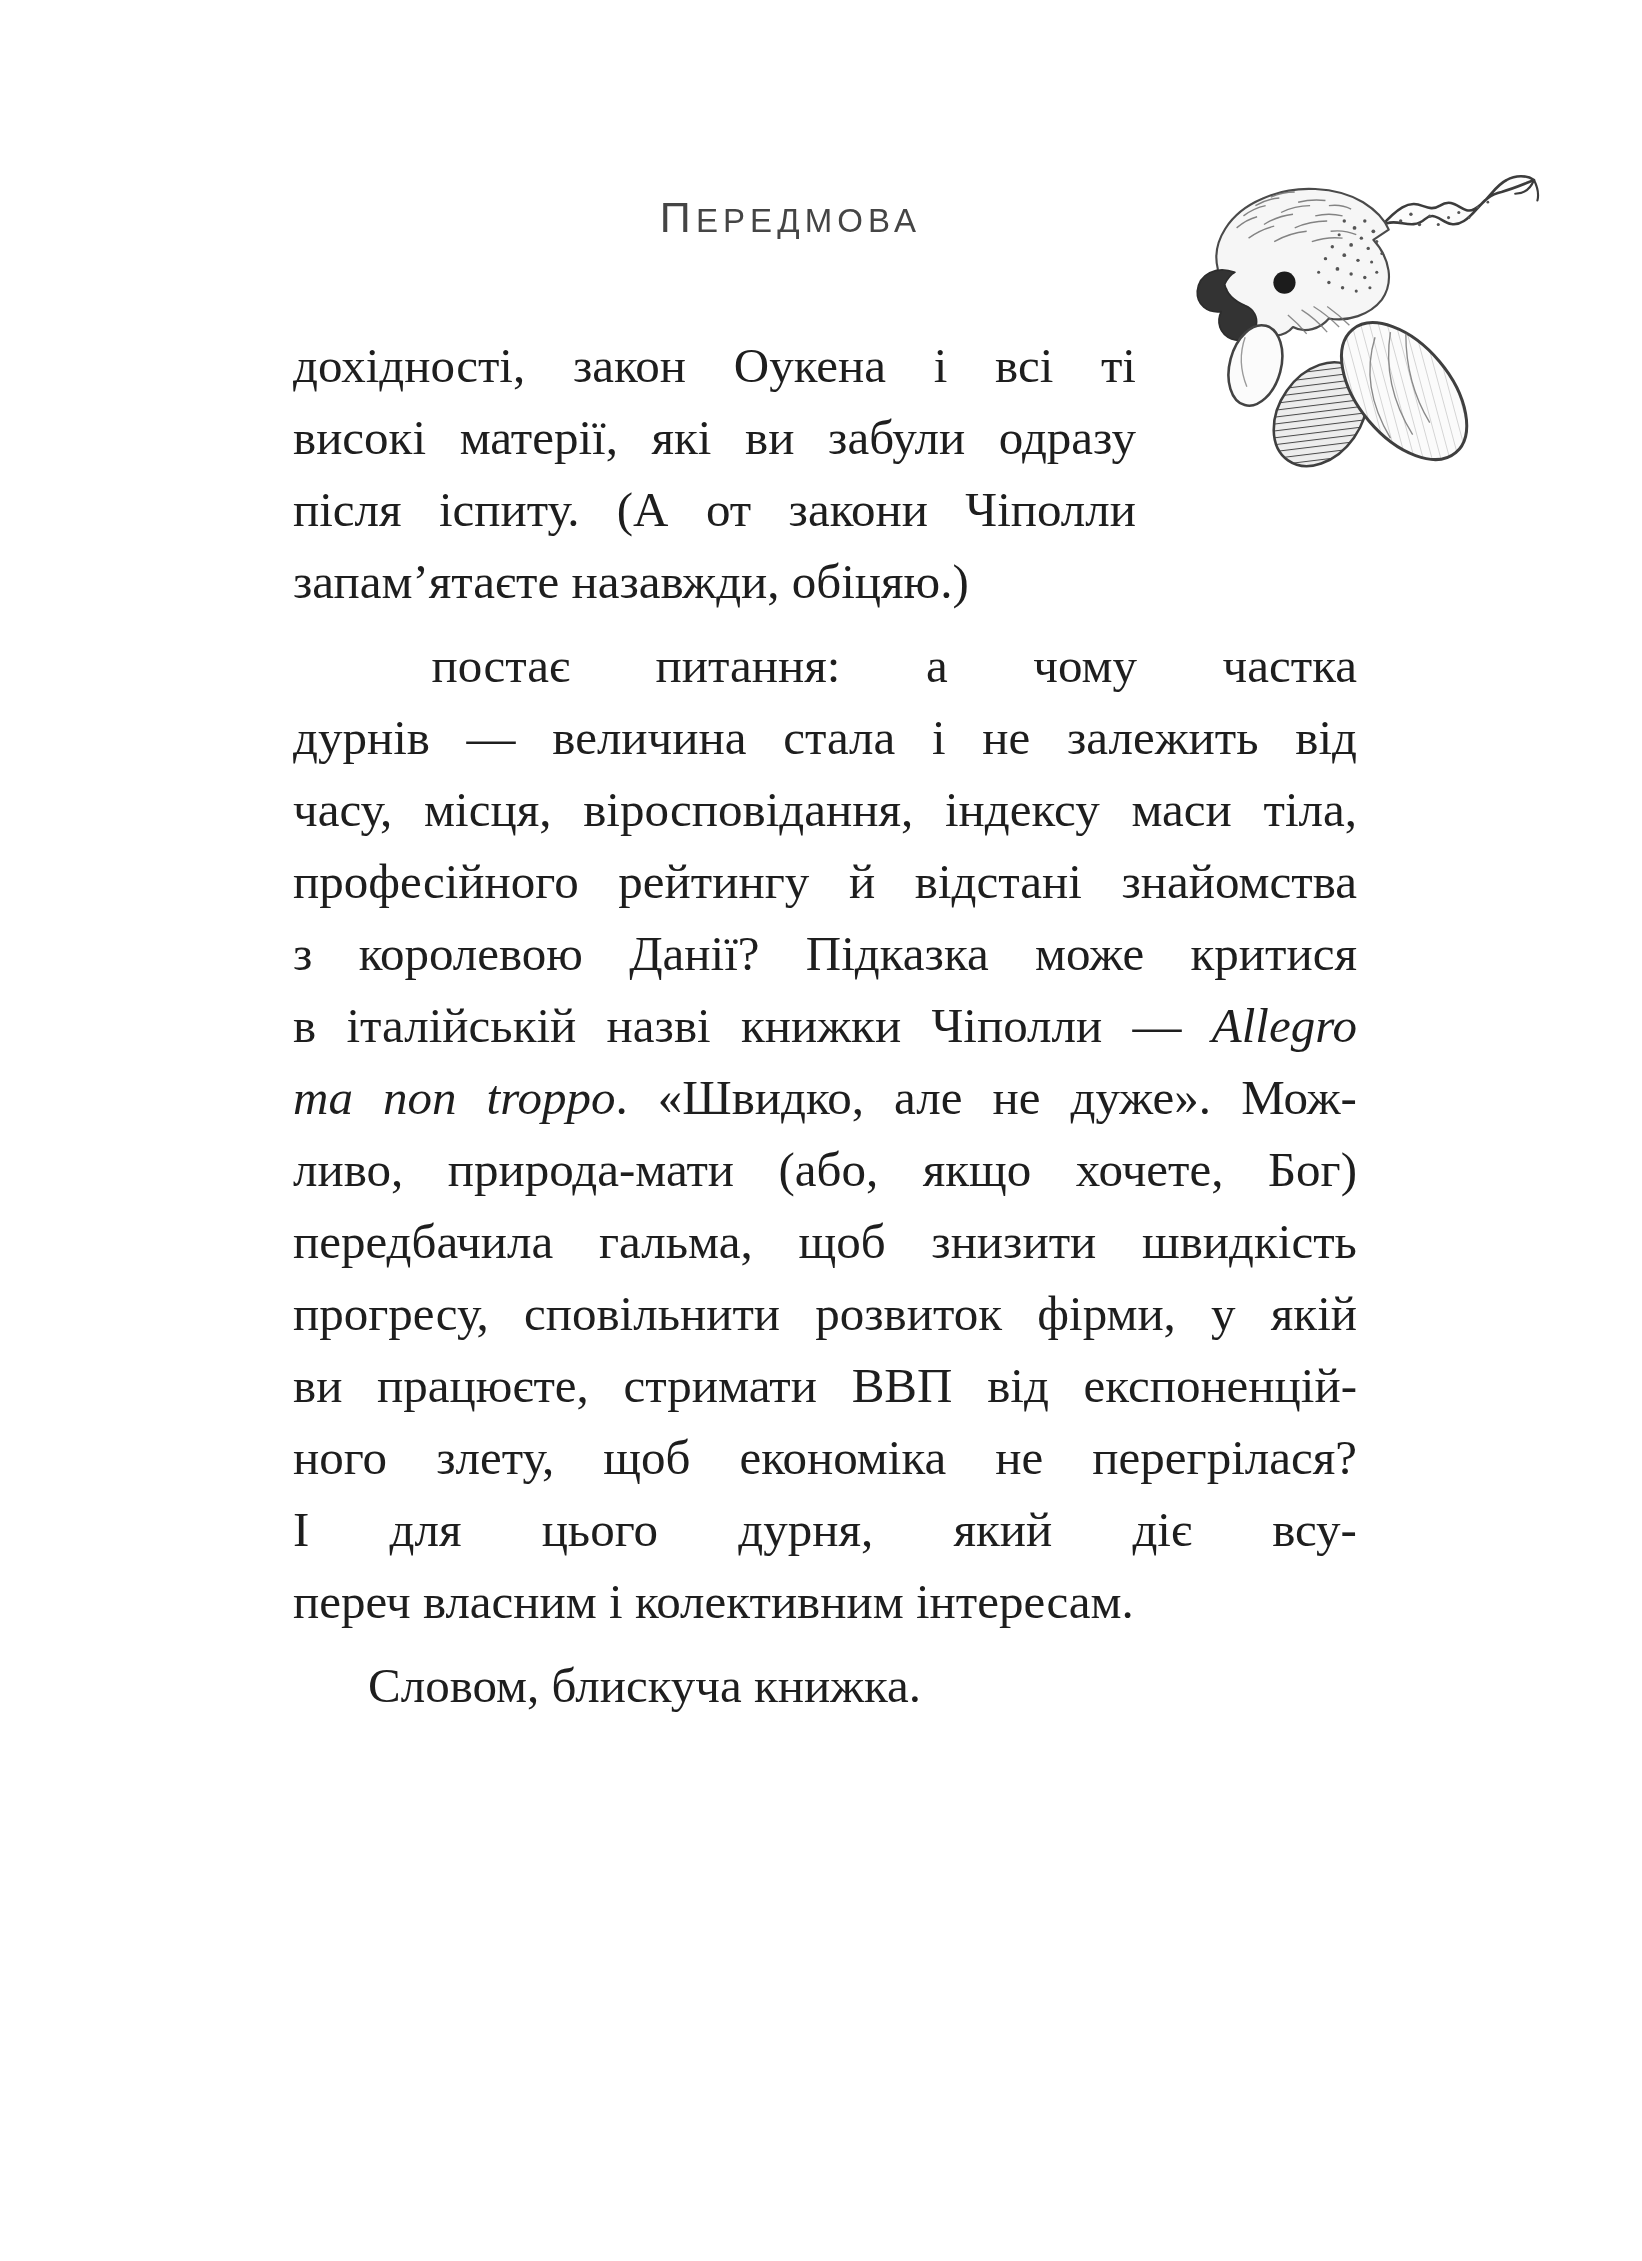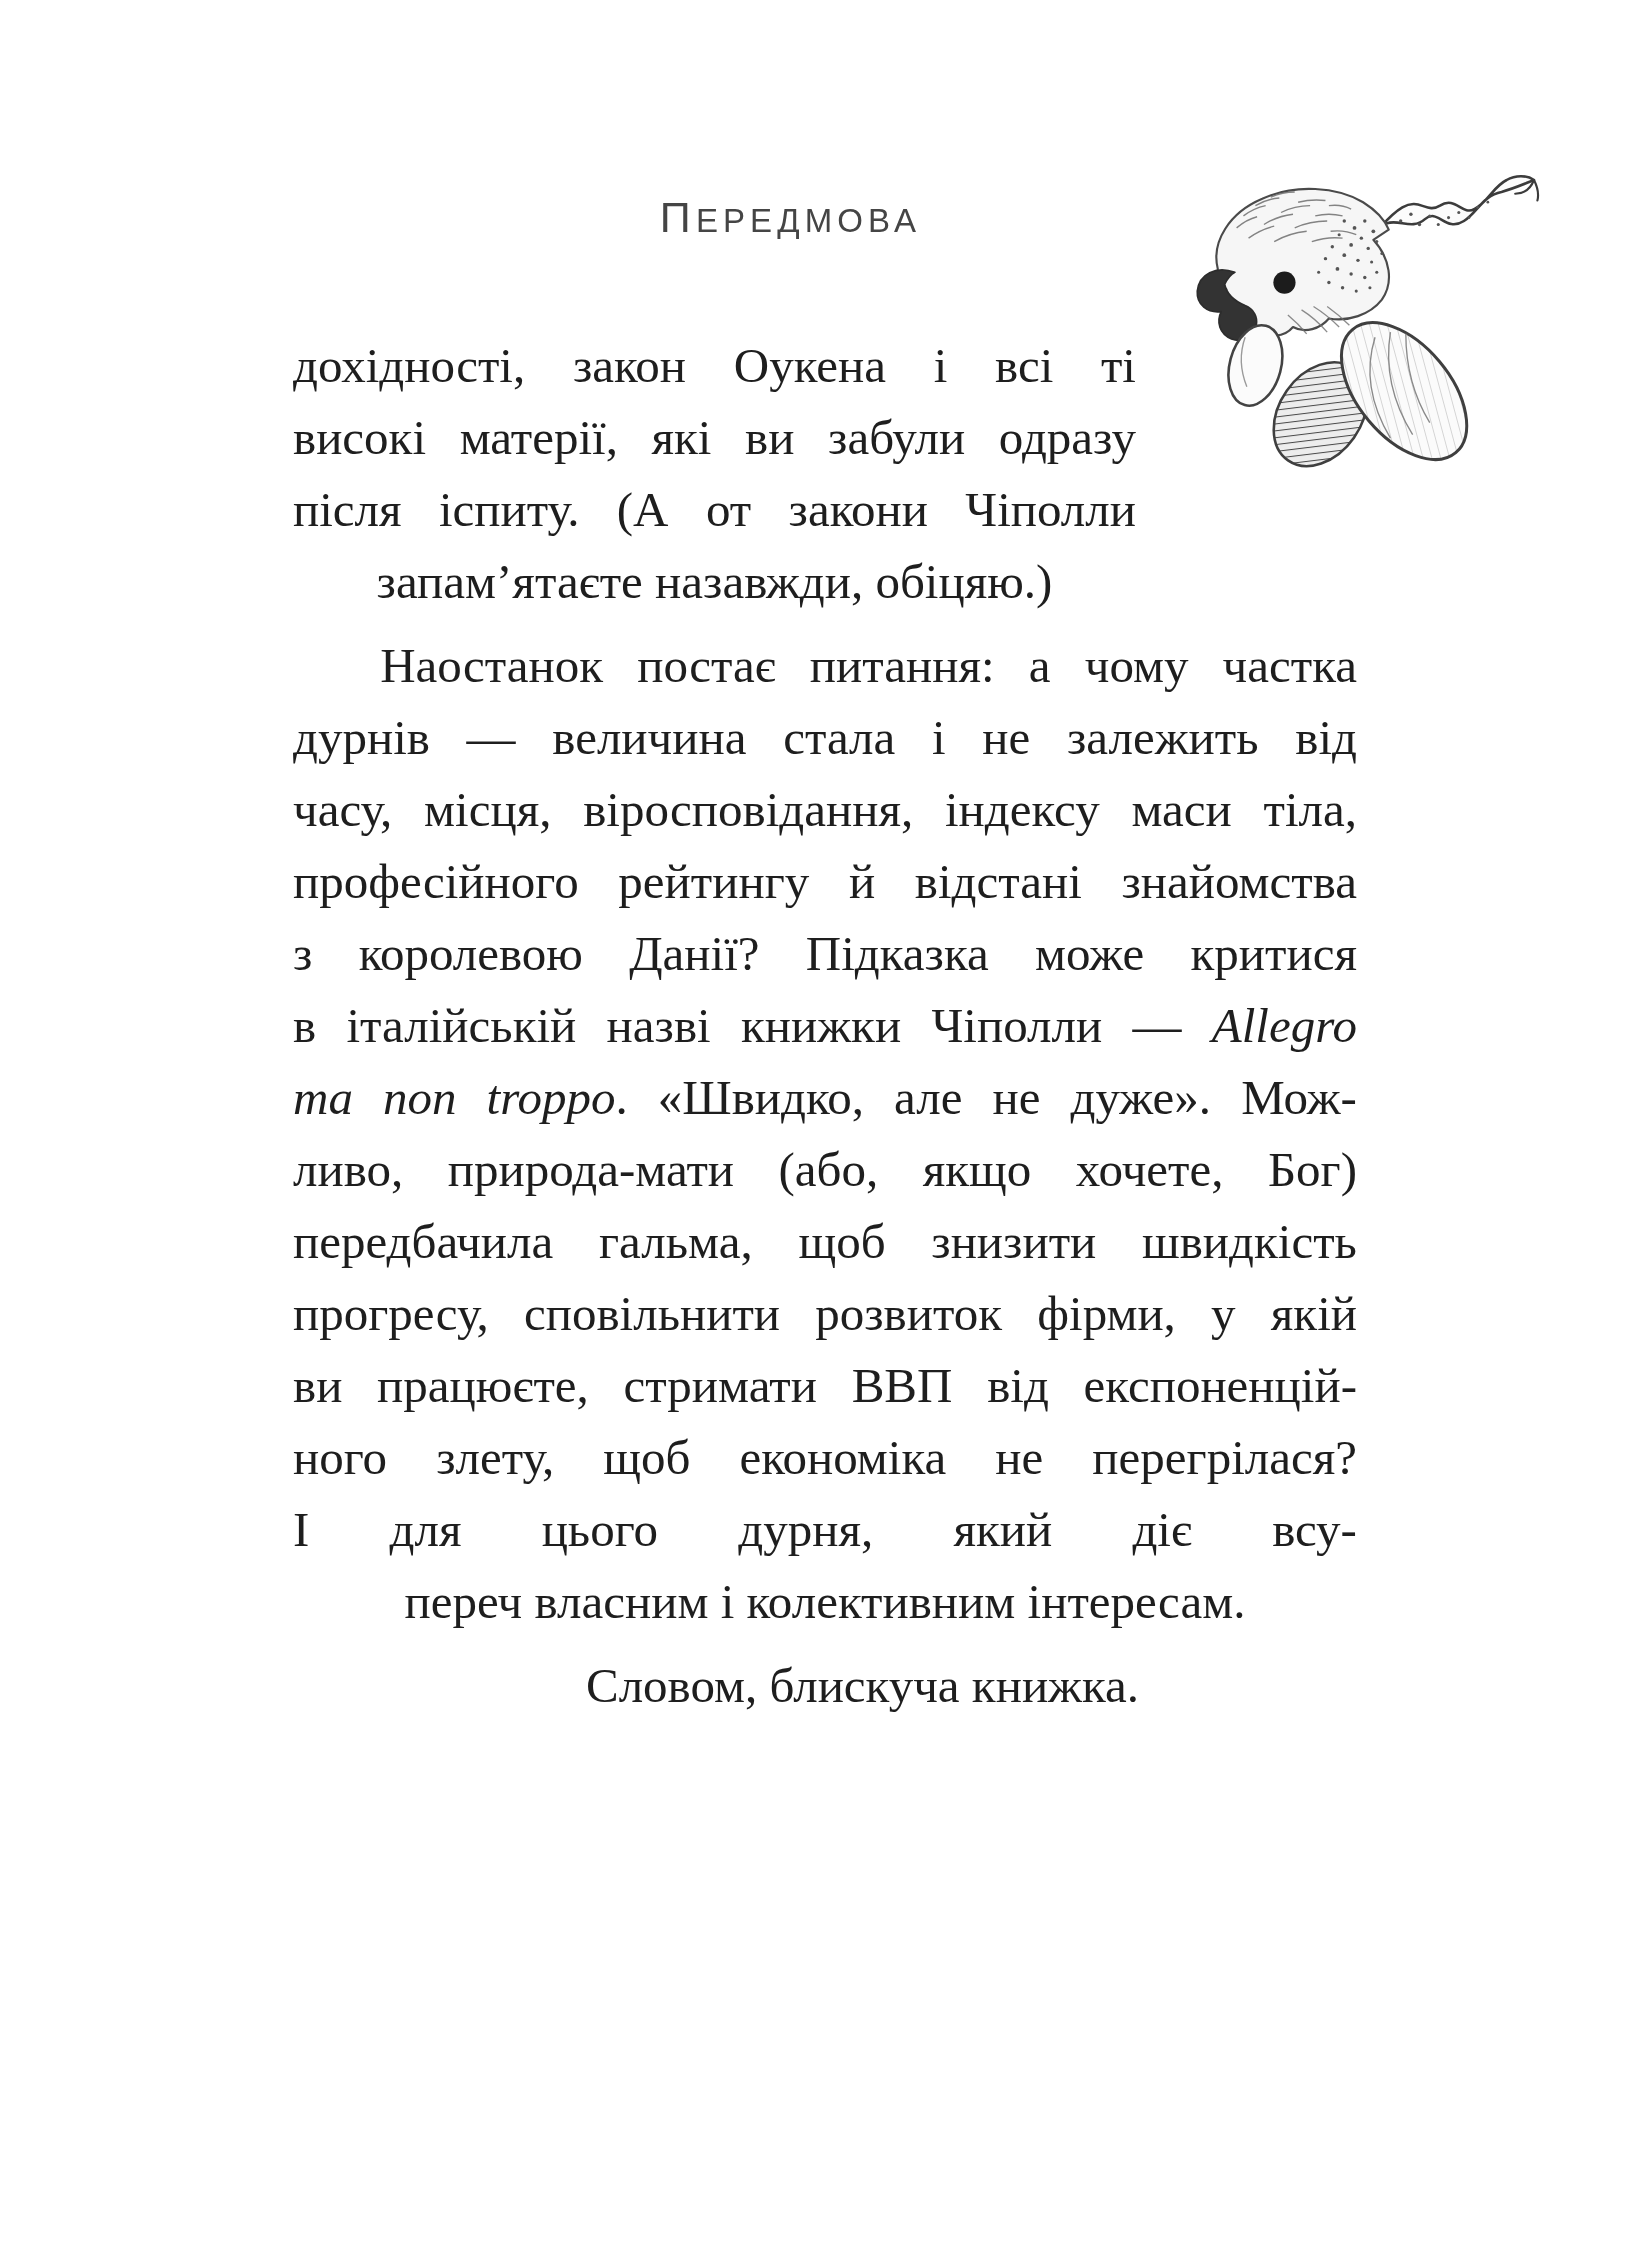--- a/index.html
+++ b/index.html
@@ -34,21 +34,21 @@
     font-size: 49px;
     color: #1e1e1e;
   }
   .para { margin: 12px; }
   .line { height: 72px; line-height: 72px; white-space: nowrap; }
   .line.just {
     display: flex;
     justify-content: space-between;
     align-items: baseline;
   }
-  .line.last { text-align: center; }
+  .line.last { text-align: left; }
   .line.last.indent { text-indent: 75px; }
   .indent-spacer { display: inline-block; width: 53px; flex: 0 0 auto; }
   .para.narrow .line { width: 843px; }
   em { font-style: italic; }
 
   
   .illustration {
     position: absolute;
     left: 1192px; top: 139px;
     width: 349px; height: 335px;
@@ -185,21 +185,20 @@
           <span class="w">(А</span>
           <span class="w">от</span>
           <span class="w">закони</span>
           <span class="w">Чіполли</span>
         </div>
         <div class="line last"><span class="w">запам’ятаєте</span> <span class="w">назавжди,</span> <span class="w">обіцяю.)</span></div>
       </div>
       <div class="para">
         <div class="line just">
           <span class="indent-spacer"></span>
-          <span class="w">Наостанок</span>
           <span class="w">постає</span>
           <span class="w">питання:</span>
           <span class="w">а</span>
           <span class="w">чому</span>
           <span class="w">частка</span>
         </div>
         <div class="line just">
           <span class="w">дурнів</span>
           <span class="w">—</span>
           <span class="w">величина</span>

